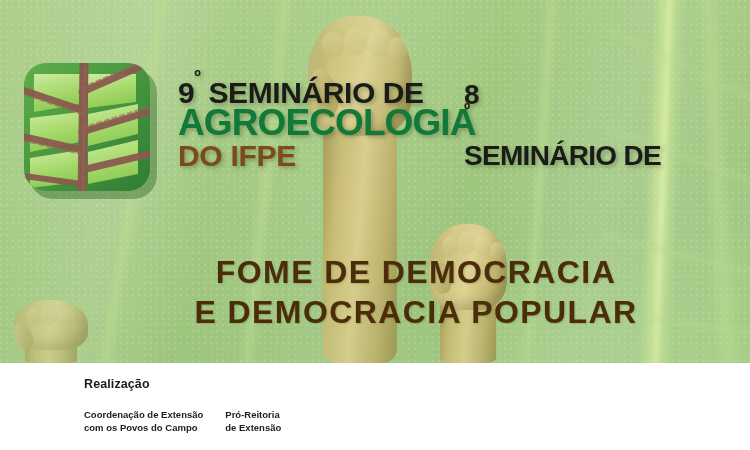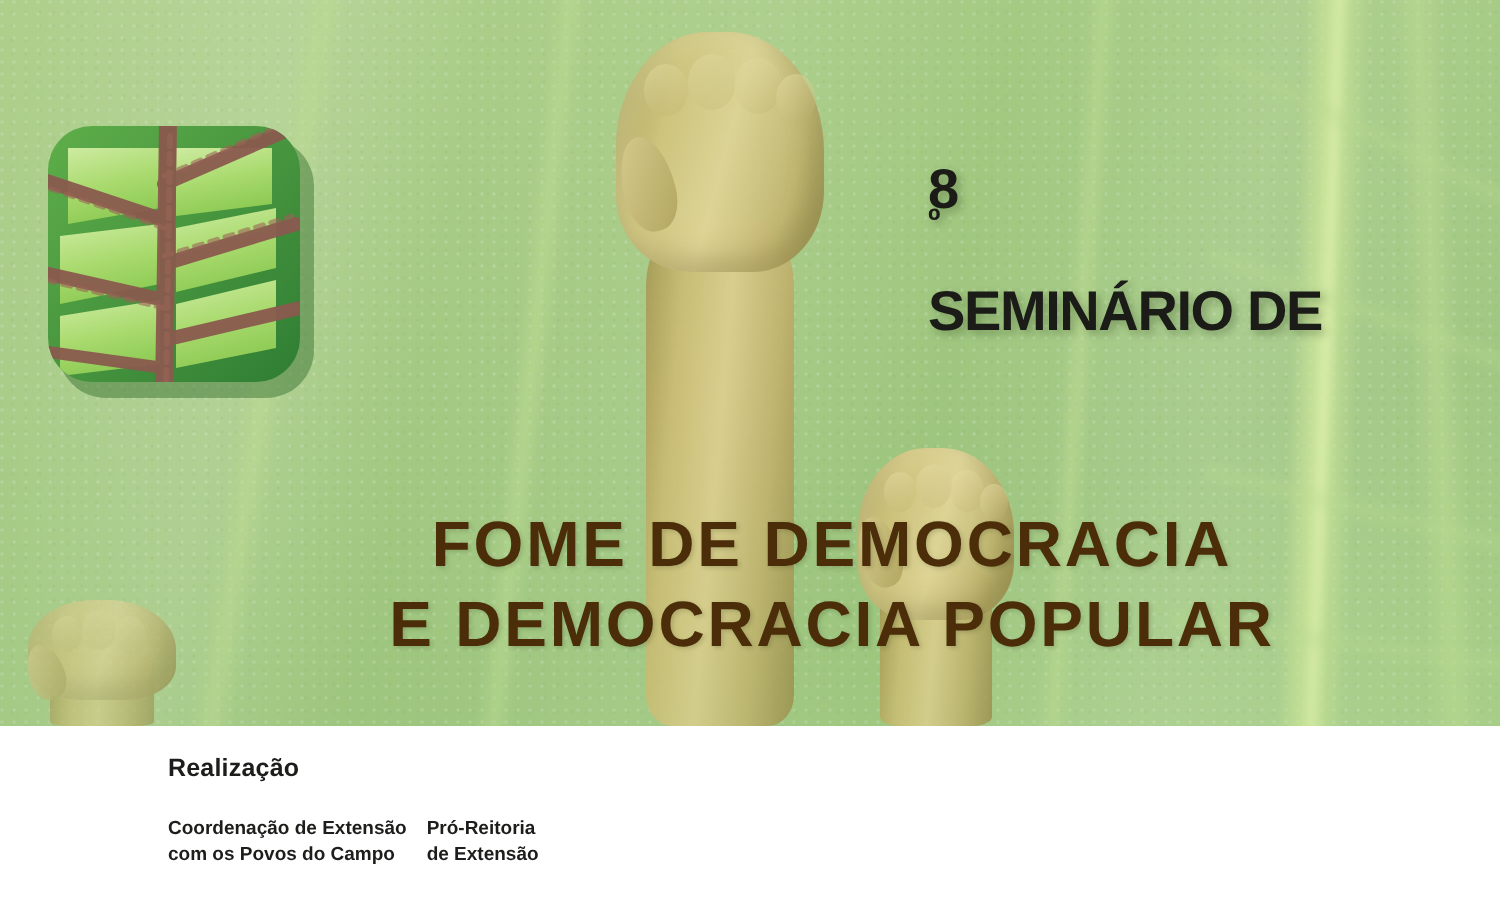--- a/index.html
+++ b/index.html
@@ -248,21 +248,21 @@
   .realizacao-title {
     font-size: 12.5px;
     font-weight: bold;
     color: #1d1d1b;
     letter-spacing: .1px;
   }
   .realizacao-subs {
     position: absolute;
     left: 84px; top: 46px;
     display: flex;
-    gap: 10px;
+    gap: 22px;
   }
   .sub-txt {
     font-size: 9.5px;
     font-weight: bold;
     color: #1d1d1b;
     line-height: 1.35;
     white-space: pre-line;
   }
   .sub-txt.center { }
 </style>
@@ -365,20 +365,25 @@
             <path d="M67 10 L65 138" stroke-width="3" stroke-dasharray="5 4"></path>
             <path d="M64 30 L126 3" stroke-width="2.5" stroke-dasharray="4 4"></path>
             <path d="M64 56 L6 36" stroke-width="2.5" stroke-dasharray="4 4"></path>
             <path d="M64 70 L128 50" stroke-width="2.5" stroke-dasharray="4 4"></path>
             <path d="M64 96 L4 82" stroke-width="2.5" stroke-dasharray="4 4"></path>
           </g>
         </g>
       </svg>
     </div>
 
+    <div class="title-left">
+      <span class="t-l1"><span>9</span><sup>º</sup> <span>SEMINÁRIO DE</span></span>
+      <span class="t-l2">AGROECOLOGIA</span>
+      <span class="t-l3">DO IFPE</span>
+    </div>
 
     <div class="title-right">
       <span><span>8</span><sup>º</sup> <span>SEMINÁRIO DE</span></span>
     </div>
 
     <div class="slogan">
       <span>FOME DE DEMOCRACIA</span>
       <span>E DEMOCRACIA POPULAR</span>
     </div>
   </div>

